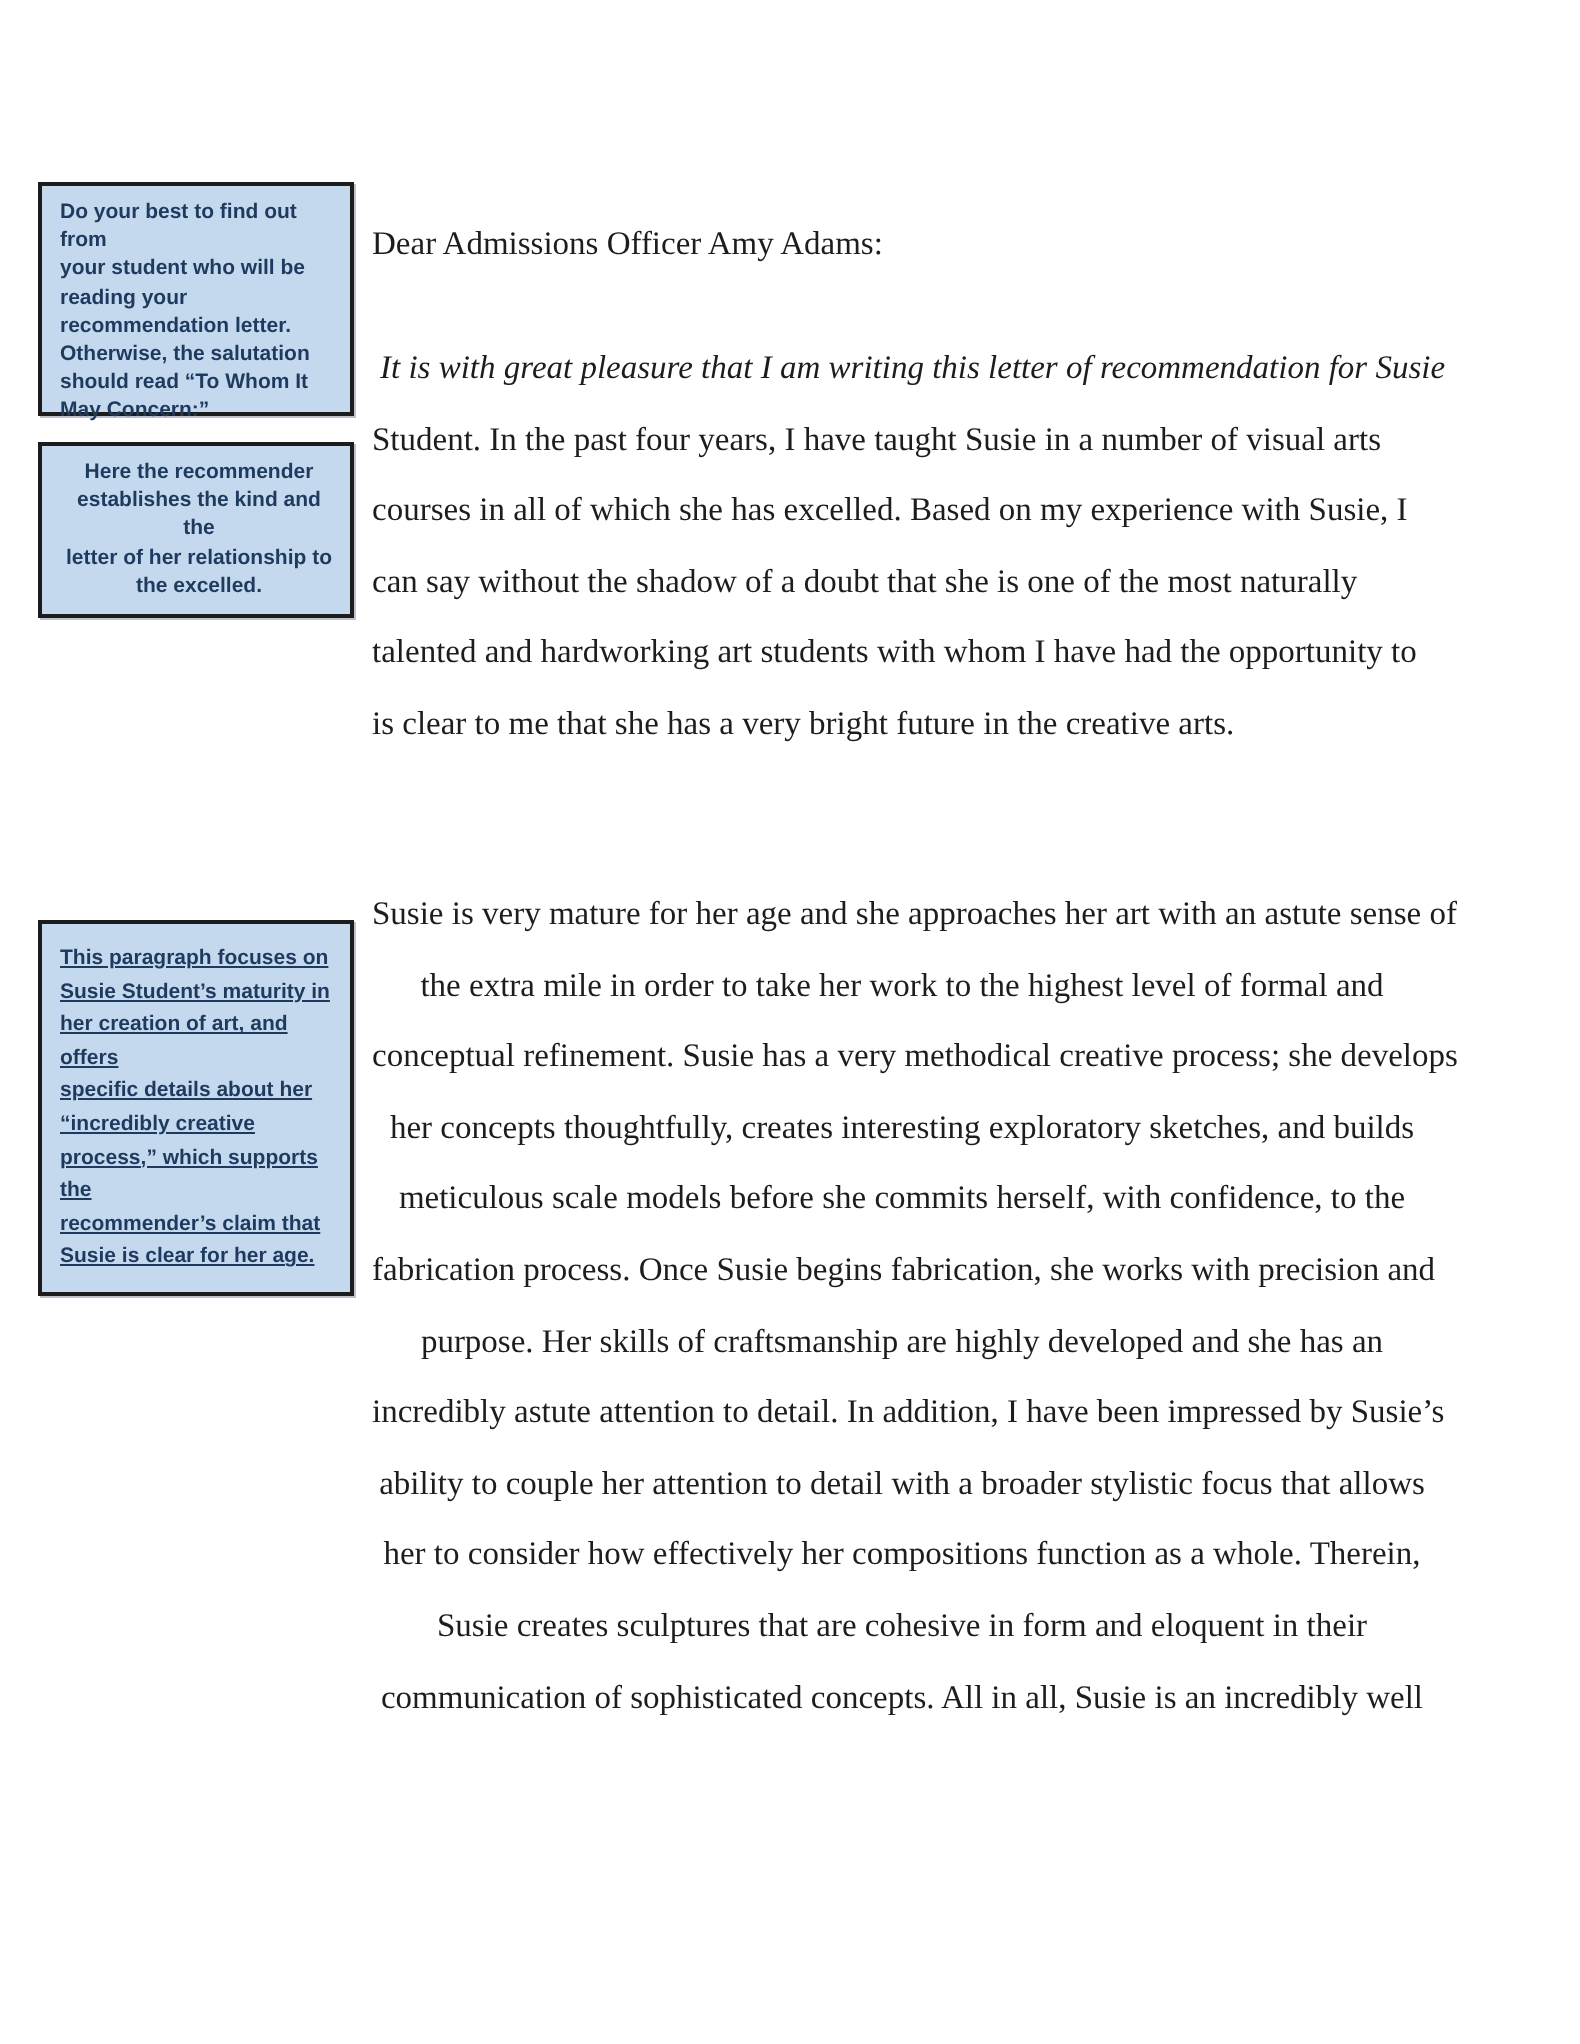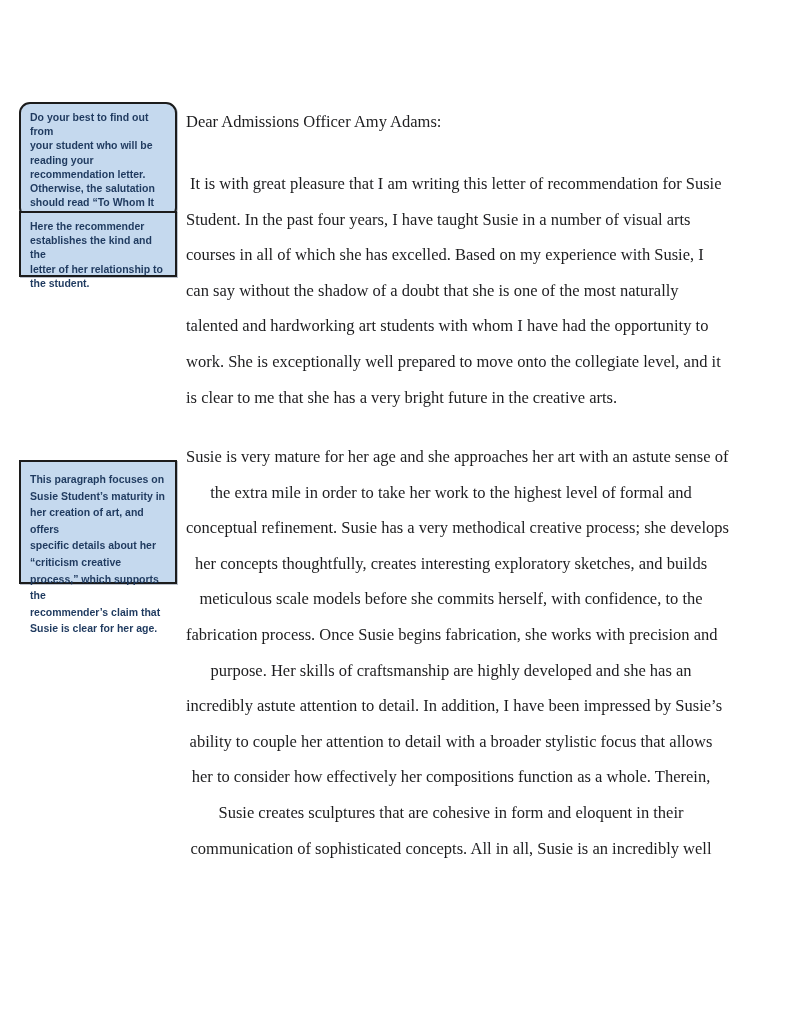--- a/index.html
+++ b/index.html
@@ -25,23 +25,23 @@
     background: var(--note-bg, #c5d9ee);
     border: 2px solid var(--note-border, #1c1c1c);
     padding: 6px 6px 4px 9px;
     font-family: "Liberation Sans", sans-serif;
     font-size: 10.5px;
     font-weight: bold;
     color: var(--note-text, #1f3a5f);
     line-height: 14.2px;
     box-shadow: 1px 1px 0 rgba(60,80,110,0.35);
   }
-  .note-1 { top: 102px;  height: 117px; border-radius: 11px; }
-  .note-2 { top: 211px; height: 66px;  }
-  .note-3 { top: 460px; height: 124px; line-height: 16.6px; padding-top: 9px; }
+  .note-1 { top: 91px;  height: 117px; }
+  .note-2 { top: 221px; height: 88px; text-align: center;  }
+  .note-3 { top: 460px; height: 188px; line-height: 16.6px; padding-top: 9px; text-decoration: underline; }
 
   
   .letter {
     position: absolute;
     left: 186px;
     top: 0;
     width: 530px;
     color: var(--letter-text, #1d1d1f);
   }
   .salutation {
@@ -54,21 +54,21 @@
   }
   .para {
     position: absolute;
     left: 0;
     width: 530px;
     font-size: 16.5px;
     line-height: 35.6px;
     white-space: nowrap;
   }
   .para-1 { top: 166px; }
-  .para-1 .line:first-child { padding-left: 4px; }
+  .para-1 .line:first-child { padding-left: 4px; font-style: italic; }
   .para-2 { top: 439px; text-align: center; }
   .line { display: block; }
 </style>
 </head>
 <body>
 
 <div class="page" style="--page-bg: #ffffff; --note-bg: #c5d9ee; --note-border: #1c1c1c; --note-text: #1f3a5f; --letter-text: #1d1d1f;">
 
   <div class="note-box note-1">
       <div class="line">Do your best to find out from</div>
@@ -77,44 +77,43 @@
       <div class="line">recommendation letter.</div>
       <div class="line">Otherwise, the salutation</div>
       <div class="line">should read “To Whom It</div>
       <div class="line">May Concern:”</div>
     </div>
 
   <div class="note-box note-2">
       <div class="line">Here the recommender</div>
       <div class="line">establishes the kind and the</div>
       <div class="line">letter of her relationship to</div>
-      <div class="line">the student.</div>
+      <div class="line">the excelled.</div>
     </div>
 
   <div class="note-box note-3">
       <div class="line">This paragraph focuses on</div>
       <div class="line">Susie Student’s maturity in</div>
       <div class="line">her creation of art, and offers</div>
       <div class="line">specific details about her</div>
-      <div class="line">“criticism creative</div>
+      <div class="line">“incredibly creative</div>
       <div class="line">process,” which supports the</div>
       <div class="line">recommender’s claim that</div>
       <div class="line">Susie is clear for her age.</div>
     </div>
 
   <div class="letter">
     <div class="salutation">Dear Admissions Officer Amy Adams:</div>
 
     <div class="para para-1">
         <div class="line">It is with great pleasure that I am writing this letter of recommendation for Susie</div>
         <div class="line">Student. In the past four years, I have taught Susie in a number of visual arts</div>
         <div class="line">courses in all of which she has excelled. Based on my experience with Susie, I</div>
         <div class="line">can say without the shadow of a doubt that she is one of the most naturally</div>
         <div class="line">talented and hardworking art students with whom I have had the opportunity to</div>
-        <div class="line">work. She is exceptionally well prepared to move onto the collegiate level, and it</div>
         <div class="line">is clear to me that she has a very bright future in the creative arts.</div>
       </div>
 
     <div class="para para-2">
         <div class="line">Susie is very mature for her age and she approaches her art with an astute sense of</div>
         <div class="line">the extra mile in order to take her work to the highest level of formal and</div>
         <div class="line">conceptual refinement. Susie has a very methodical creative process; she develops</div>
         <div class="line">her concepts thoughtfully, creates interesting exploratory sketches, and builds</div>
         <div class="line">meticulous scale models before she commits herself, with confidence, to the</div>
         <div class="line">fabrication process. Once Susie begins fabrication, she works with precision and</div>

